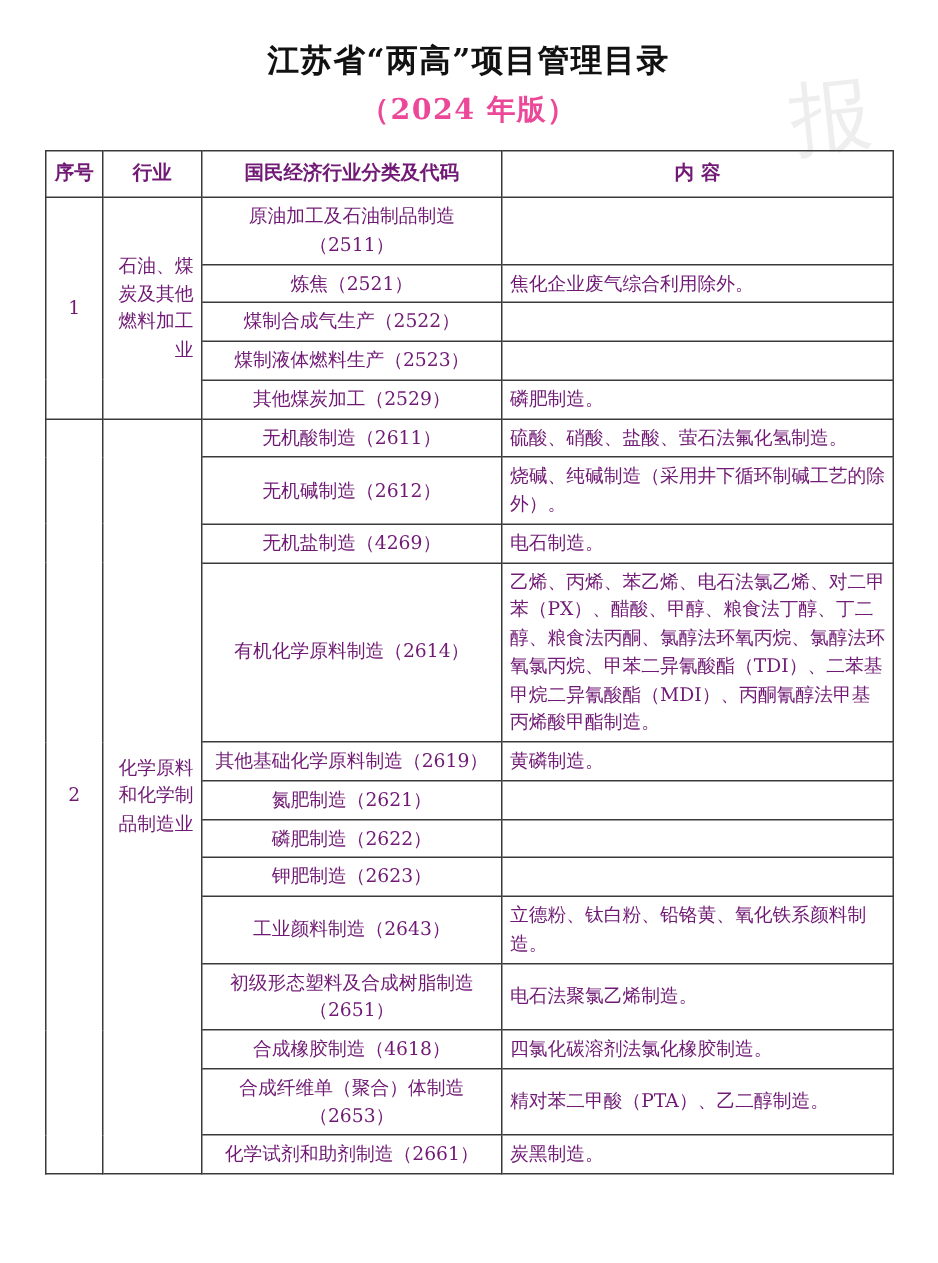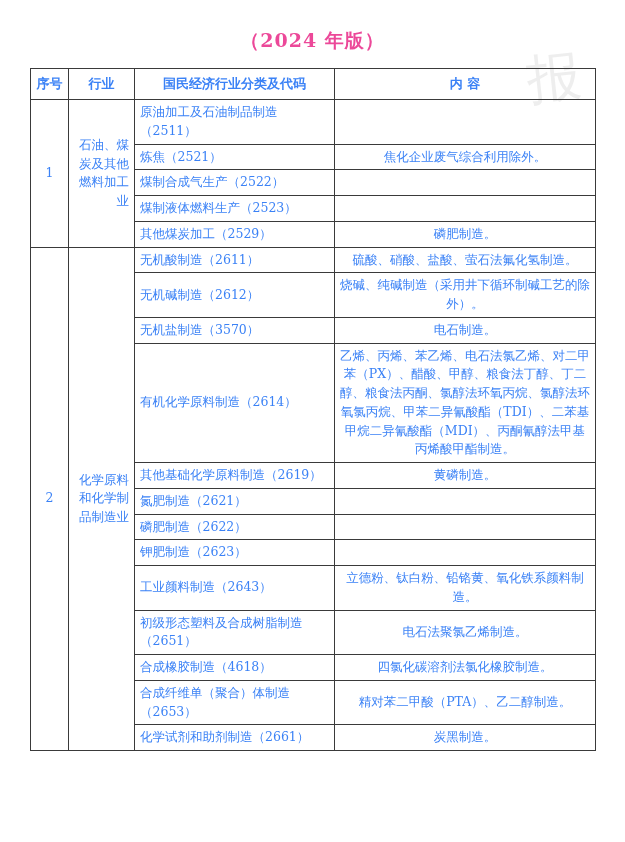--- a/index.html
+++ b/index.html
@@ -65,21 +65,21 @@
     position: relative;
     z-index: 2;
     background: transparent;
   }
   table.catalog th,
   table.catalog td {
     border: 1px solid #3a3a3a;
     font-size: 12.5px;
     line-height: 1.5;
     font-family: "DejaVu Serif", "Liberation Serif", serif;
-    color: #3b82f6;
+    color: #701a75;
     vertical-align: middle;
     padding: 3px 5px;
   }
   table.catalog thead th {
     text-align: center;
     font-weight: bold;
     font-size: 13px;
     height: 22px;
     padding: 4px 2px;
   }
@@ -92,35 +92,36 @@
     text-align: center;
     font-size: 13px;
   }
   td.industry {
     text-align: right;
     font-size: 12.5px;
     line-height: 1.55;
     padding: 3px 4px;
   }
   td.code {
+    text-align: center;
+    padding-left: 6px;
+  }
+  td.content {
     text-align: left;
-    padding-left: 6px;
-  }
-  td.content {
-    text-align: center;
     padding-left: 6px;
   }
 </style>
 </head>
 <body>
 
 <div class="page">
 
   <div class="watermark">报</div>
 
+  <div class="doc-title">江苏省“两高”项目管理目录</div>
   <div class="doc-subtitle">（2024 年版）</div>
 
   <table class="catalog">
     <colgroup>
       <col class="c-seq">
       <col class="c-ind">
       <col class="c-code">
       <col class="c-content">
     </colgroup>
     <thead>
@@ -160,21 +161,21 @@
         <td class="seq" rowspan="13">2</td>
         <td class="industry" rowspan="13">化学原料和化学制品制造业</td>
         <td class="code">无机酸制造（2611）</td>
         <td class="content">硫酸、硝酸、盐酸、萤石法氟化氢制造。</td>
       </tr>
       <tr>
         <td class="code">无机碱制造（2612）</td>
         <td class="content">烧碱、纯碱制造（采用井下循环制碱工艺的除外）。</td>
       </tr>
       <tr>
-        <td class="code">无机盐制造（3570）</td>
+        <td class="code">无机盐制造（4269）</td>
         <td class="content">电石制造。</td>
       </tr>
       <tr>
         <td class="code">有机化学原料制造（2614）</td>
         <td class="content">乙烯、丙烯、苯乙烯、电石法氯乙烯、对二甲苯（PX）、醋酸、甲醇、粮食法丁醇、丁二醇、粮食法丙酮、氯醇法环氧丙烷、氯醇法环氧氯丙烷、甲苯二异氰酸酯（TDI）、二苯基甲烷二异氰酸酯（MDI）、丙酮氰醇法甲基丙烯酸甲酯制造。</td>
       </tr>
       <tr>
         <td class="code">其他基础化学原料制造（2619）</td>
         <td class="content">黄磷制造。</td>
       </tr>

